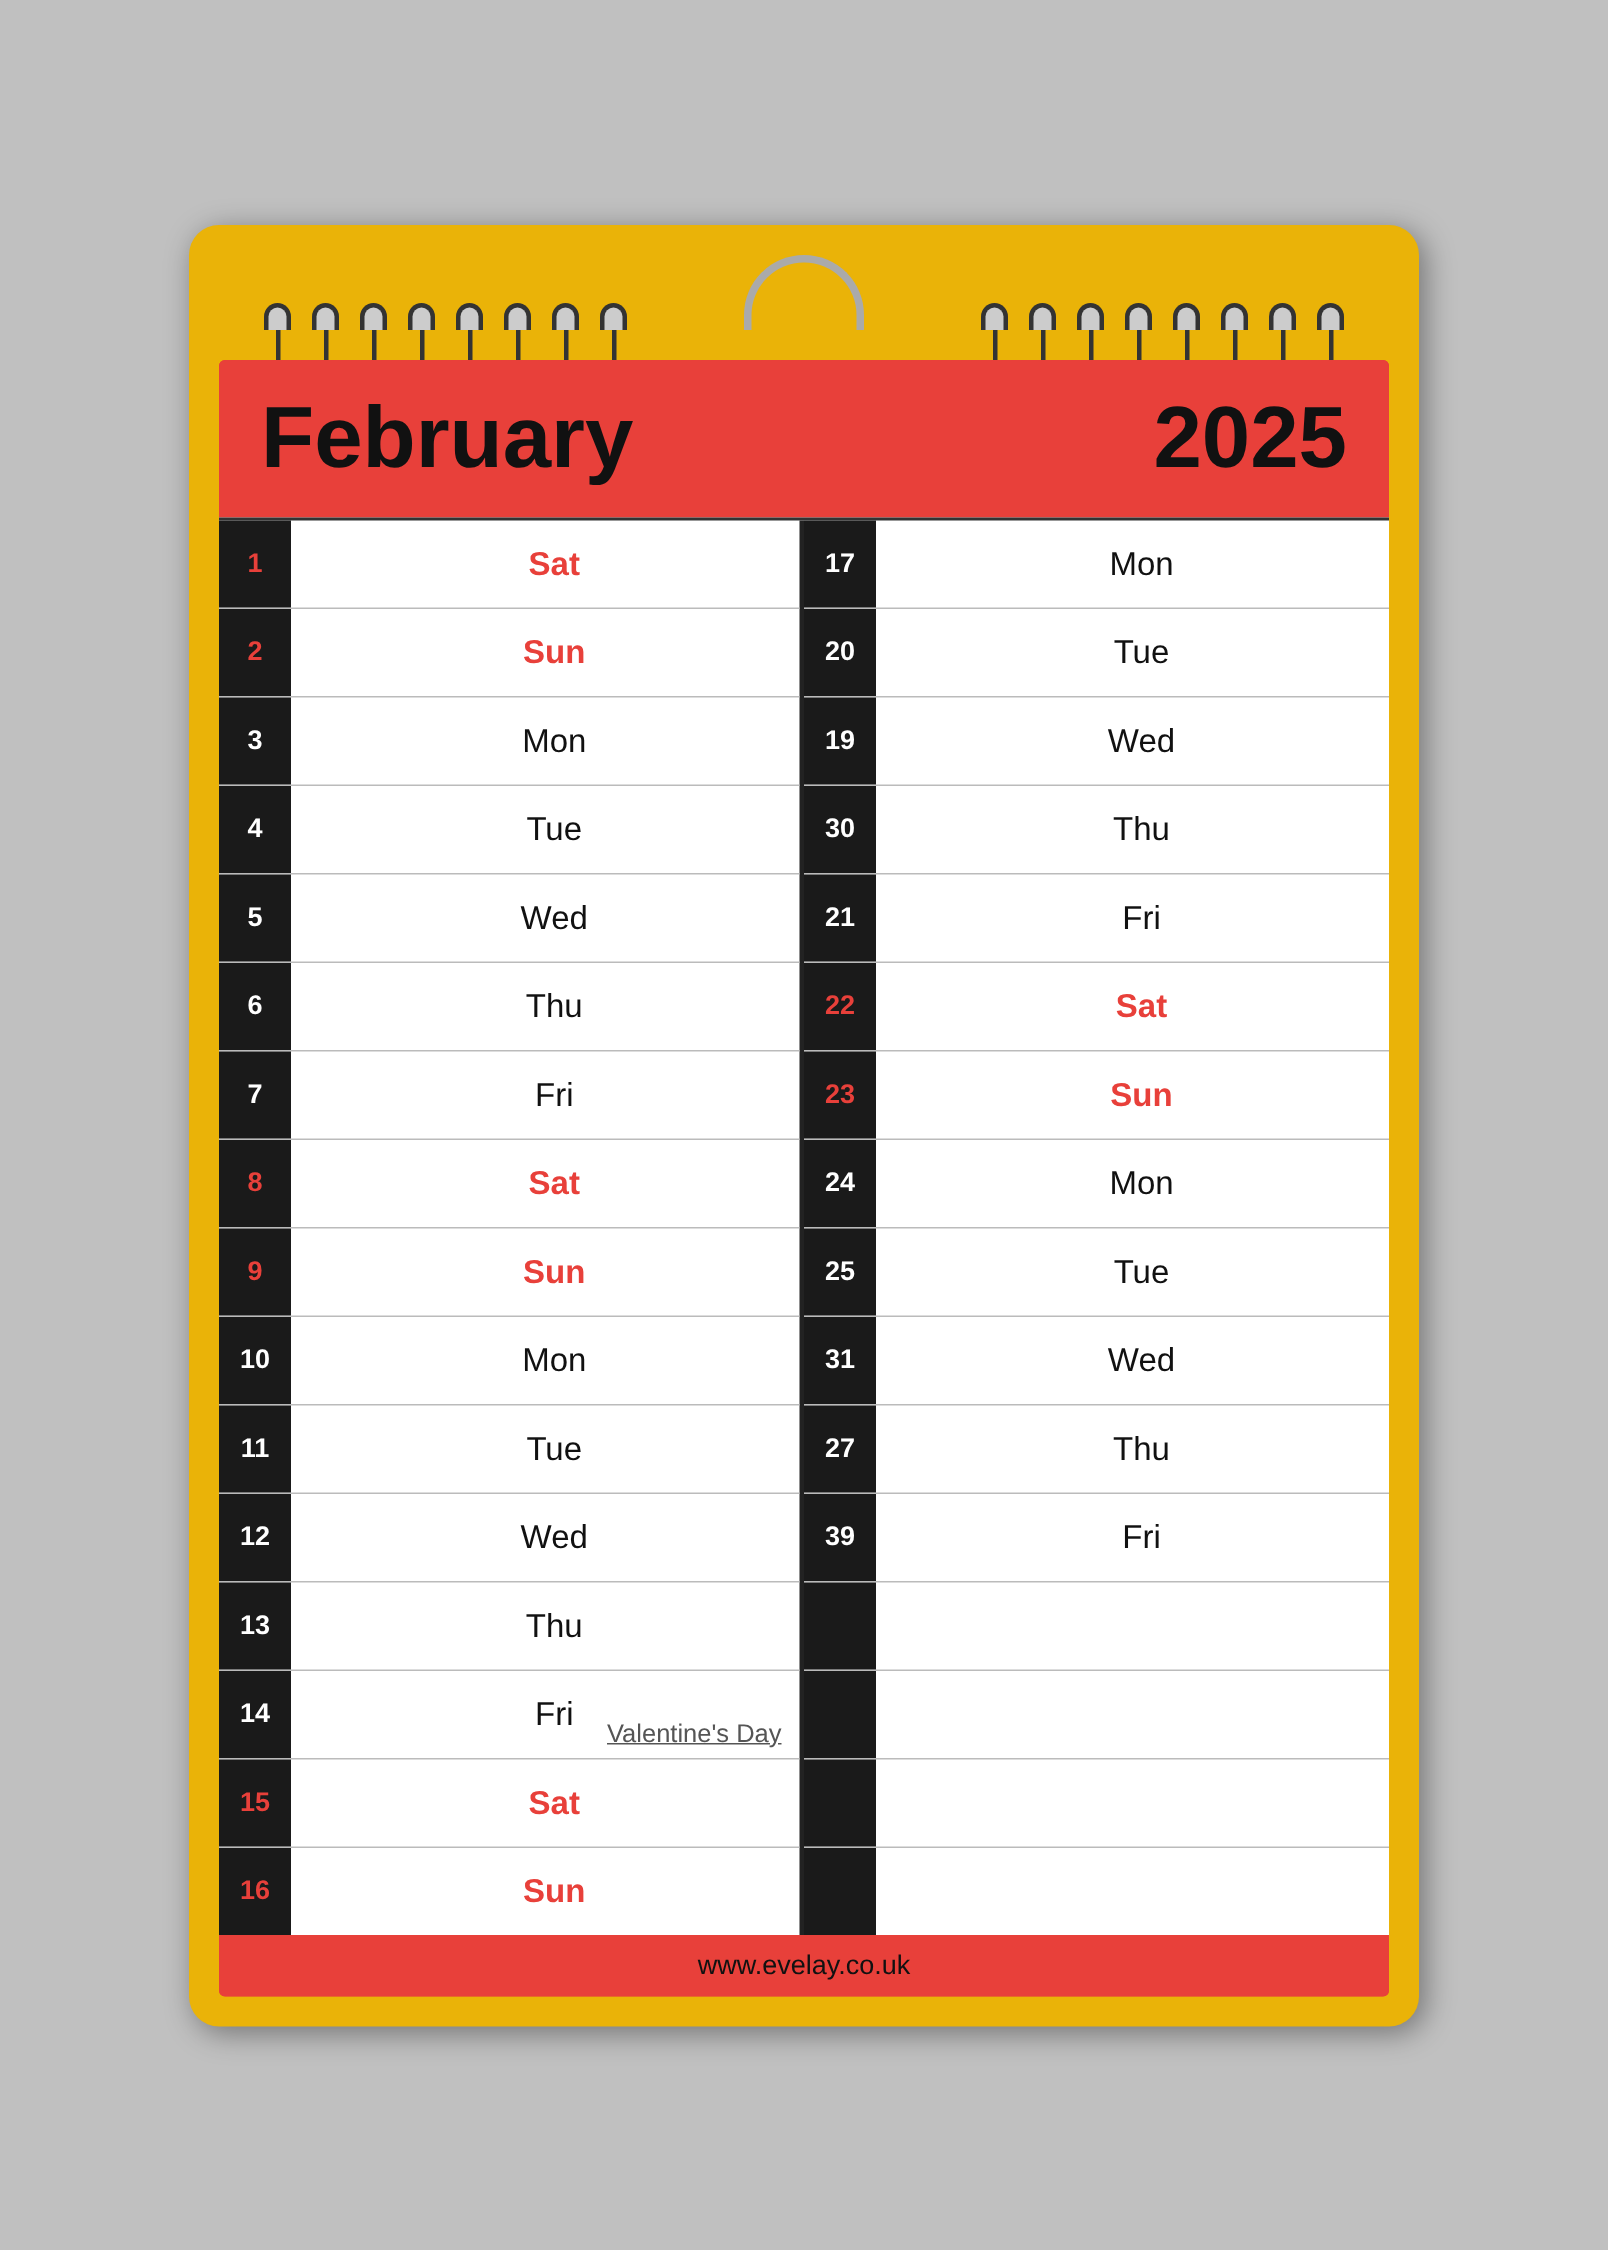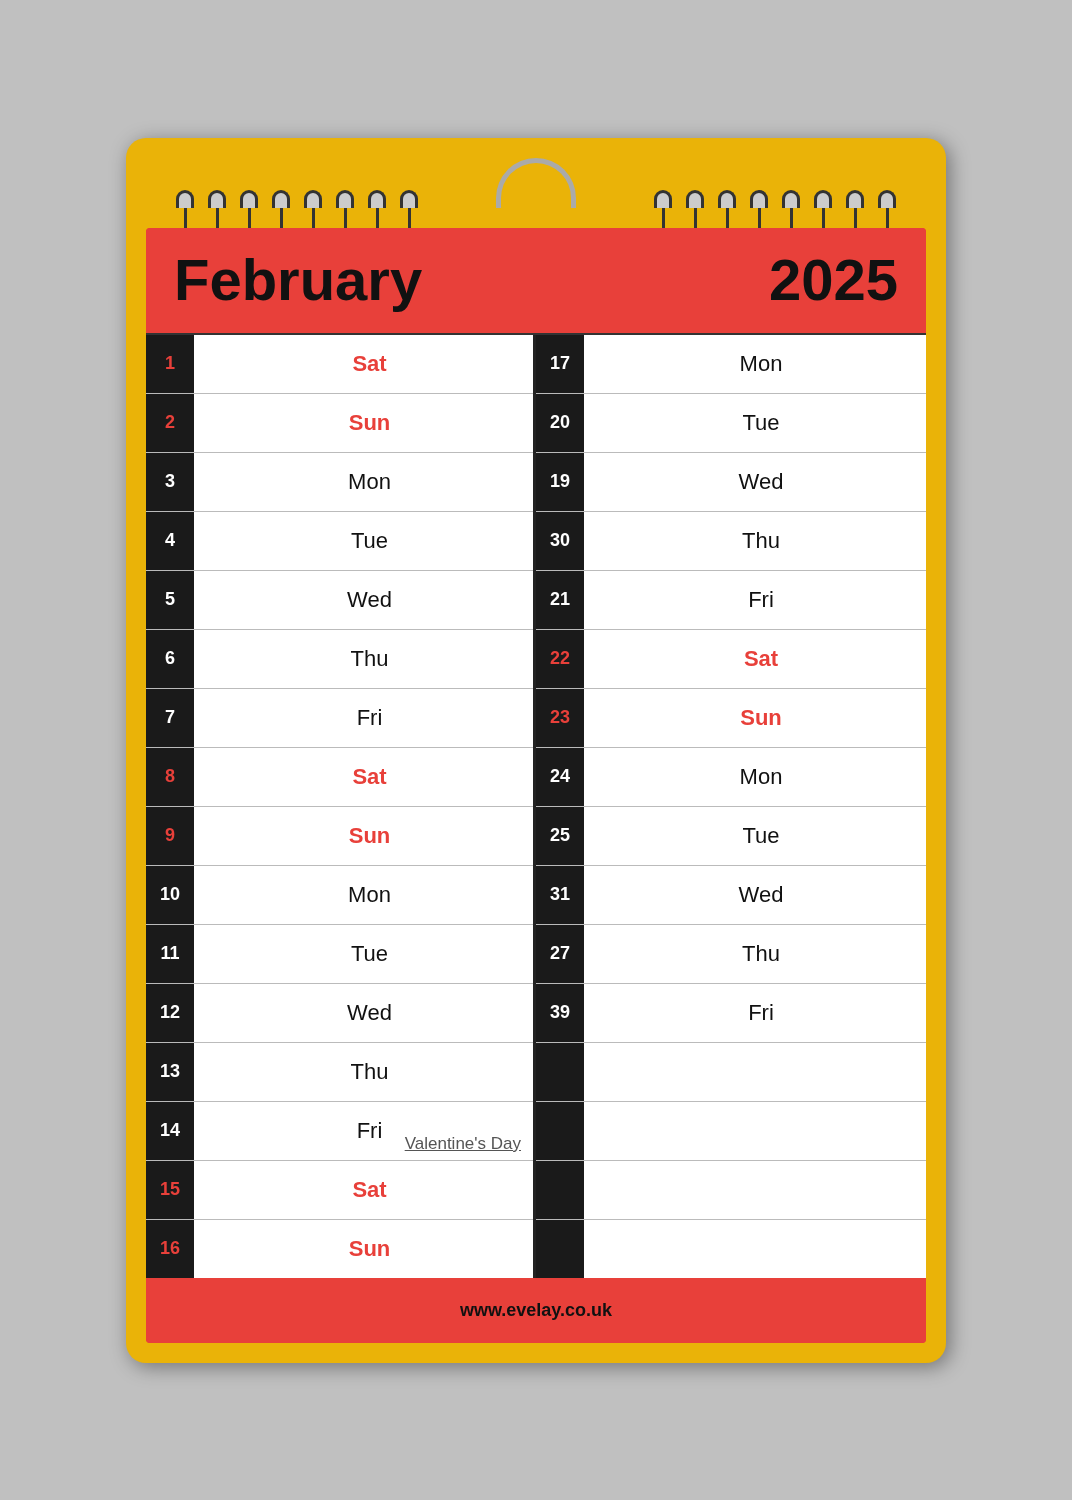--- a/index.html
+++ b/index.html
@@ -163,24 +163,24 @@
       color: #555;
       position: absolute;
       right: 12px;
       bottom: 6px;
       text-decoration: underline;
     }
 
     .calendar-footer {
       background: #e8403a;
       text-align: center;
-      padding: 22px;
+      padding: 10px;
       font-size: 18px;
       color: #111;
-      font-weight: 700;
+      font-weight: 400;
     }
   </style>
 </head>
 <body>
 
 <div class="calendar-wrapper">
 
   <div class="spiral-top">
     <div class="spiral-group">
       <div class="spiral">

